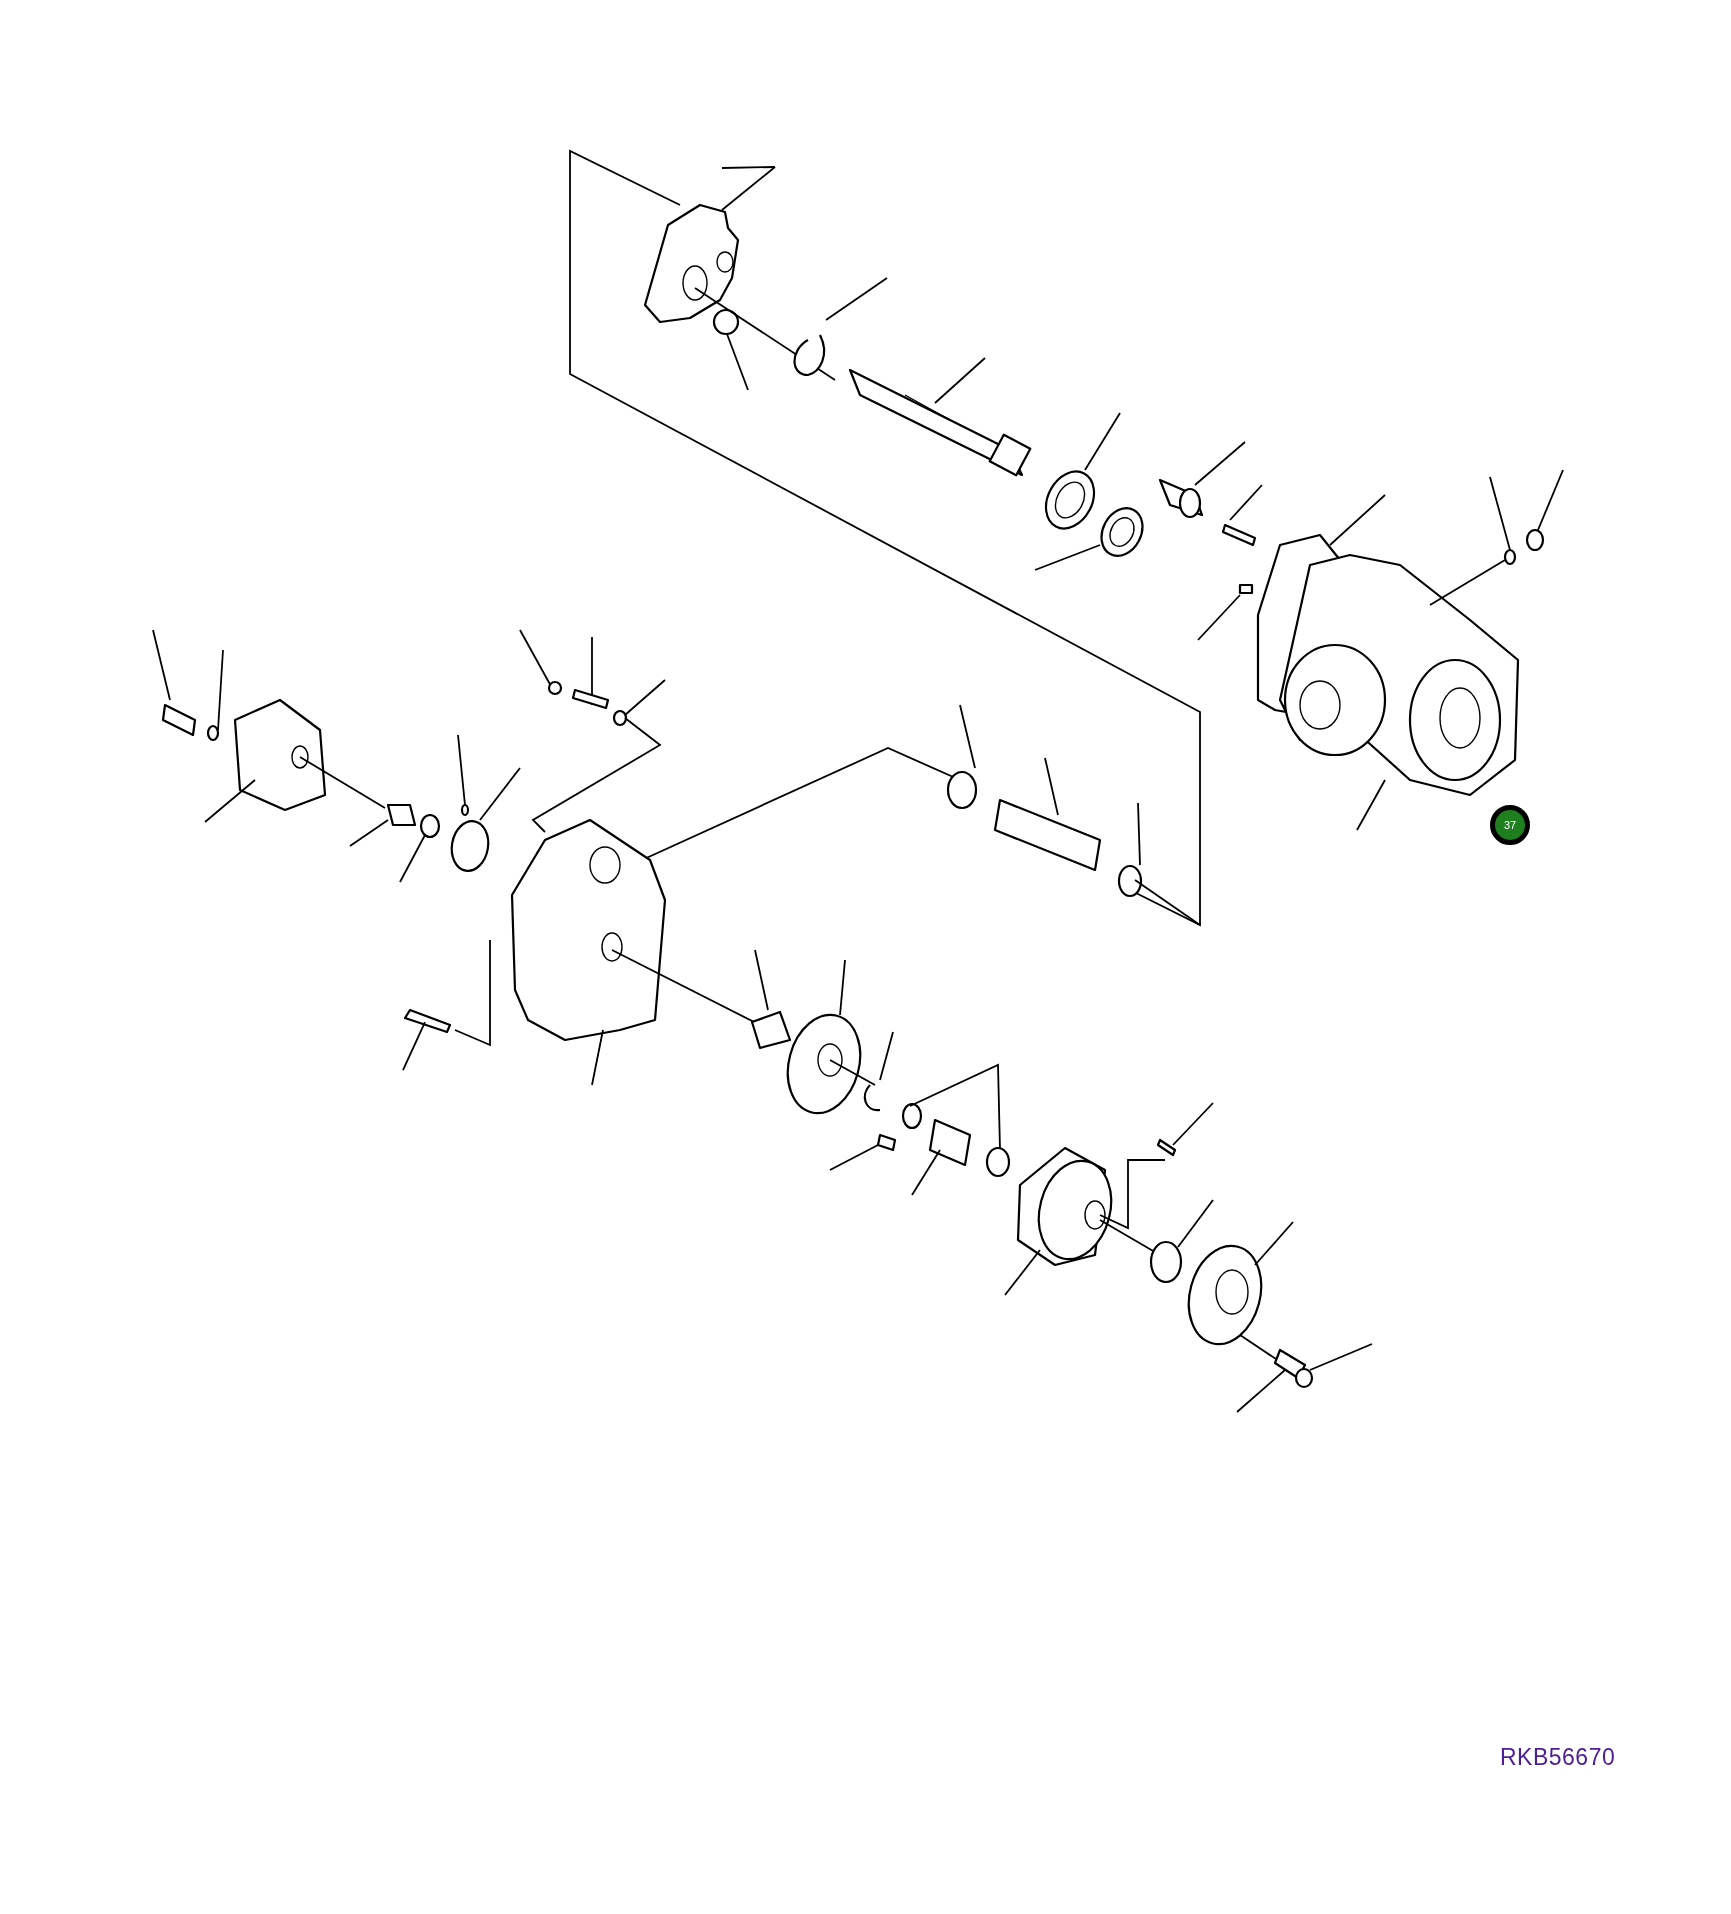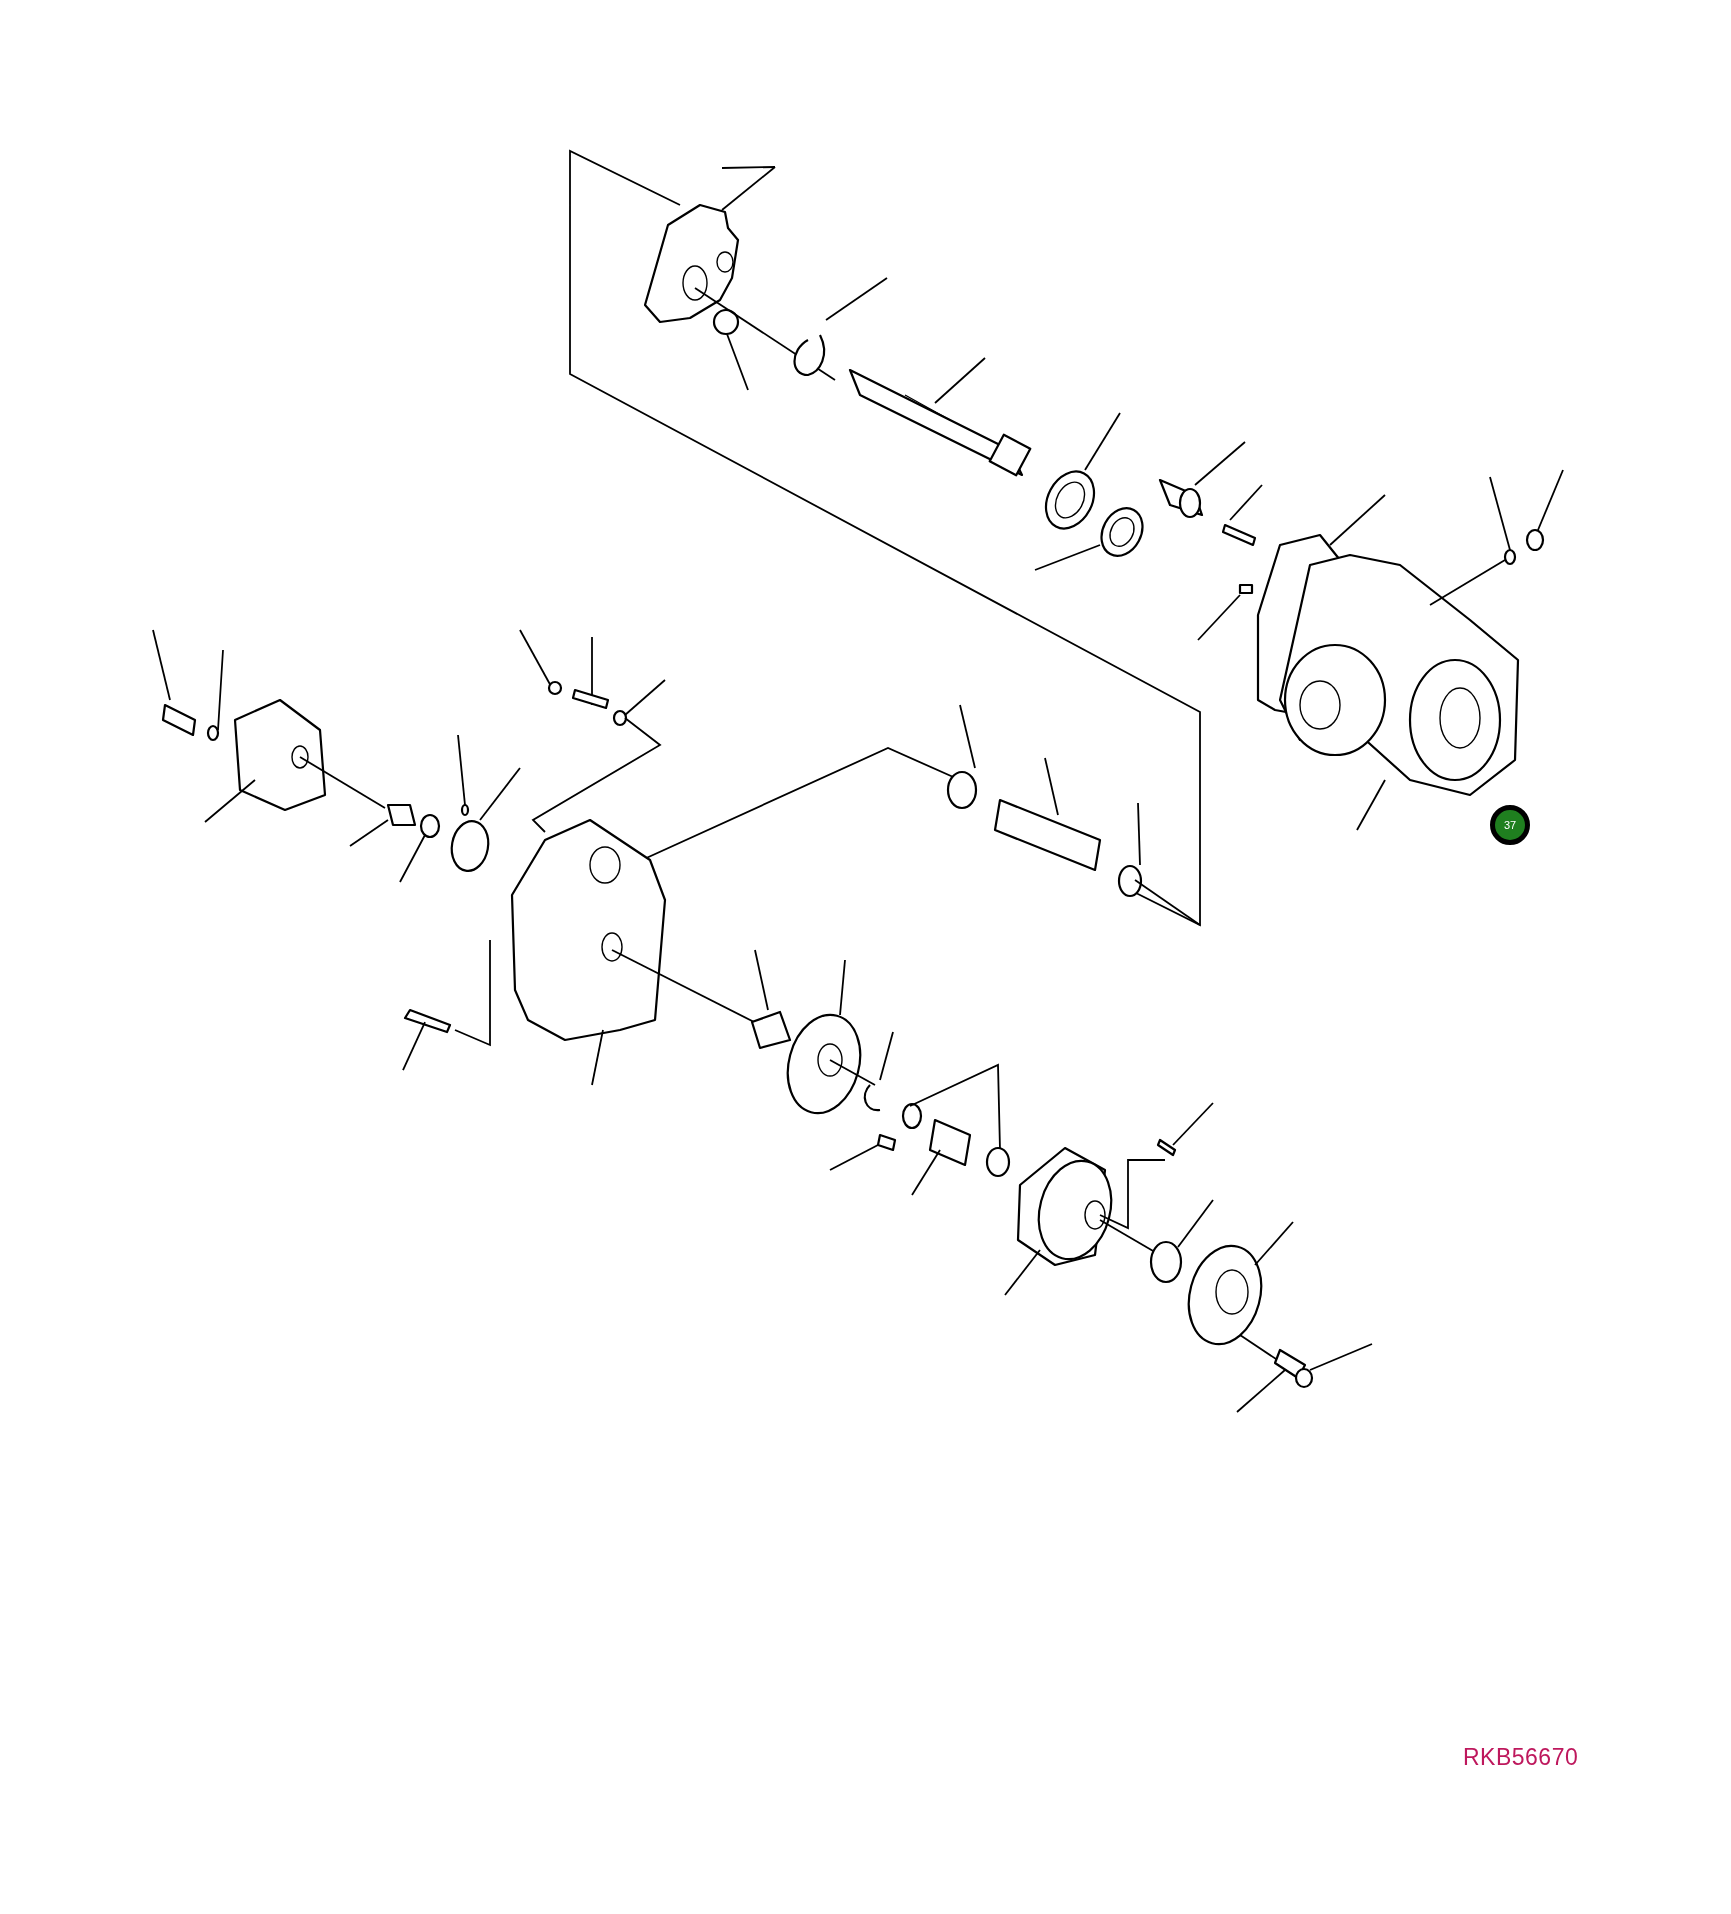--- a/index.html
+++ b/index.html
@@ -2,21 +2,21 @@
 <html><head>
 <meta charset="utf-8">
 <style>
   html, body { margin: 0; padding: 0; background: #ffffff; }
   body { width: 1731px; height: 1914px; position: relative; overflow: hidden; font-family: "Liberation Sans", sans-serif; }
   #diagram { position: absolute; left: 0; top: 0; width: 1731px; height: 1914px; }
   #diagram .p { fill: #ffffff; stroke: #000; stroke-width: 2.2; stroke-linejoin: round; }
   #diagram .l { fill: none; stroke: #000; stroke-width: 1.8; }
   #diagram .t { fill: none; stroke: #000; stroke-width: 1.4; }
   .badge { position: absolute; width: 40px; height: 40px; border-radius: 50%; background: #1f7f1f; border: 5px solid #000; box-sizing: border-box; color: #ffffff; font-size: 11px; display: flex; align-items: center; justify-content: center; cursor: pointer; }
-  .code { position: absolute; font-size: 23px; color: #be185d; letter-spacing: 0.5px; }
+  .code { position: absolute; font-size: 23px; color: #4c1d95; letter-spacing: 0.5px; margin-left: 37px; }
 </style>
 </head>
 <body>
 
 <svg id="diagram" viewBox="0 0 1731 1914" xmlns="http://www.w3.org/2000/svg">
 
   <polyline class="l" points="680,205 570,151 570,374 1200,712 1200,925 1130,890"></polyline>
 
   <g>
     <path class="p" d="M645,305 L668,225 L700,205 L725,212 L728,228 L738,240 L732,278 L720,300 L690,318 L660,322 Z"></path>

